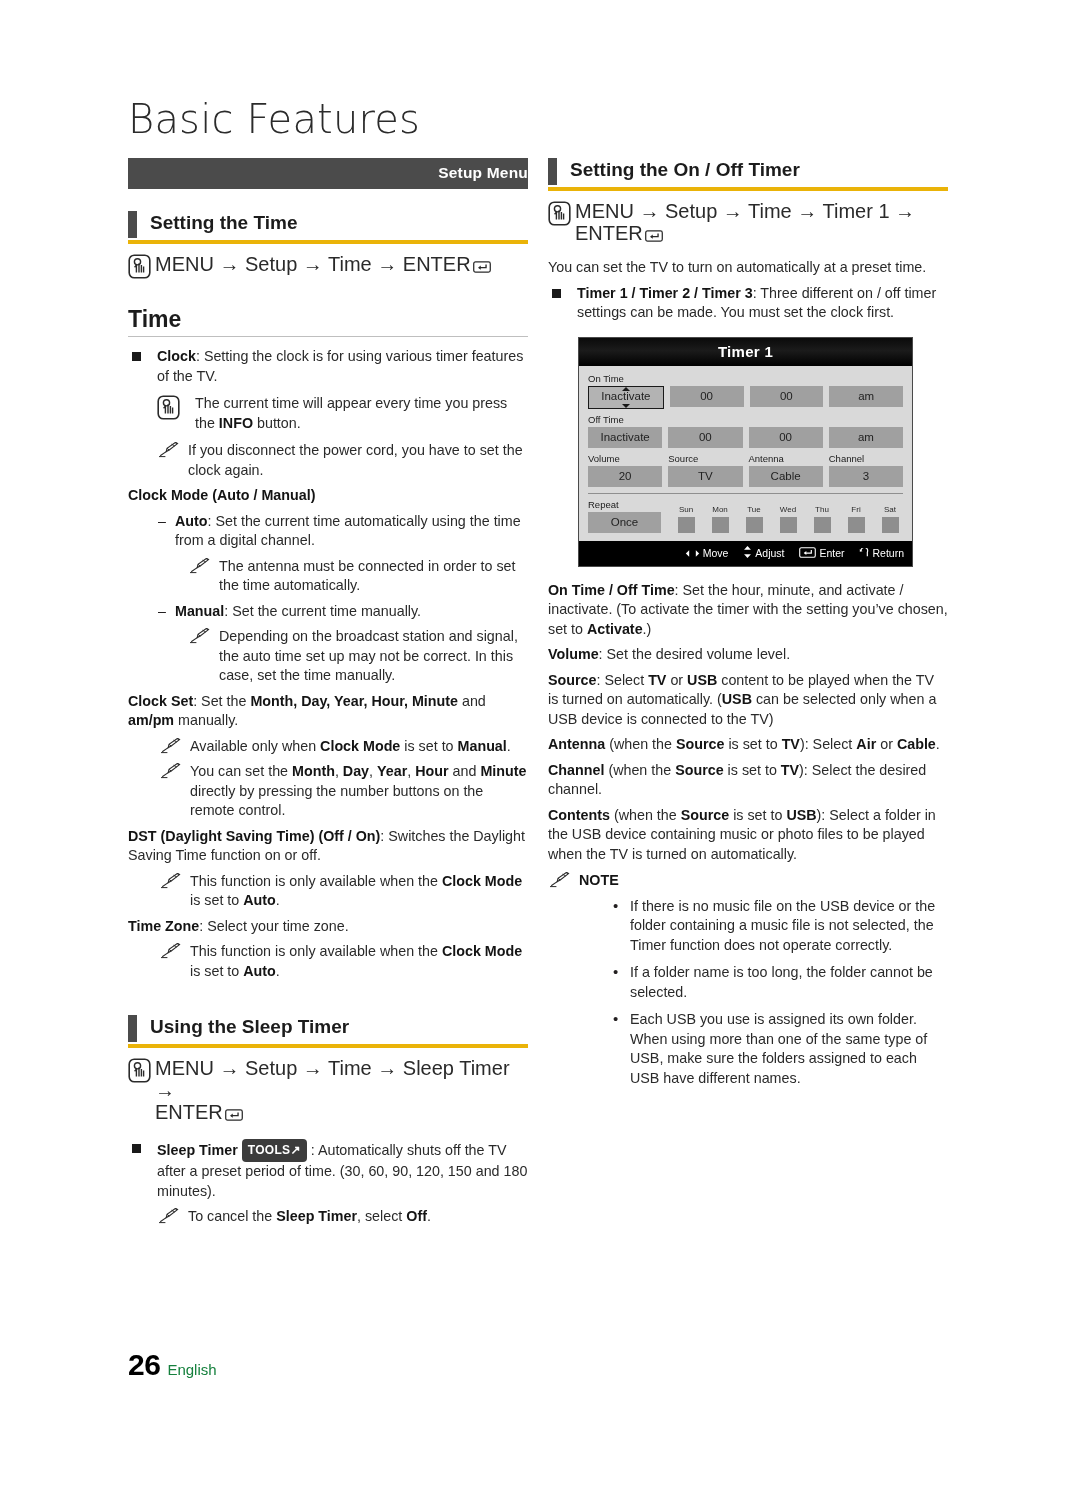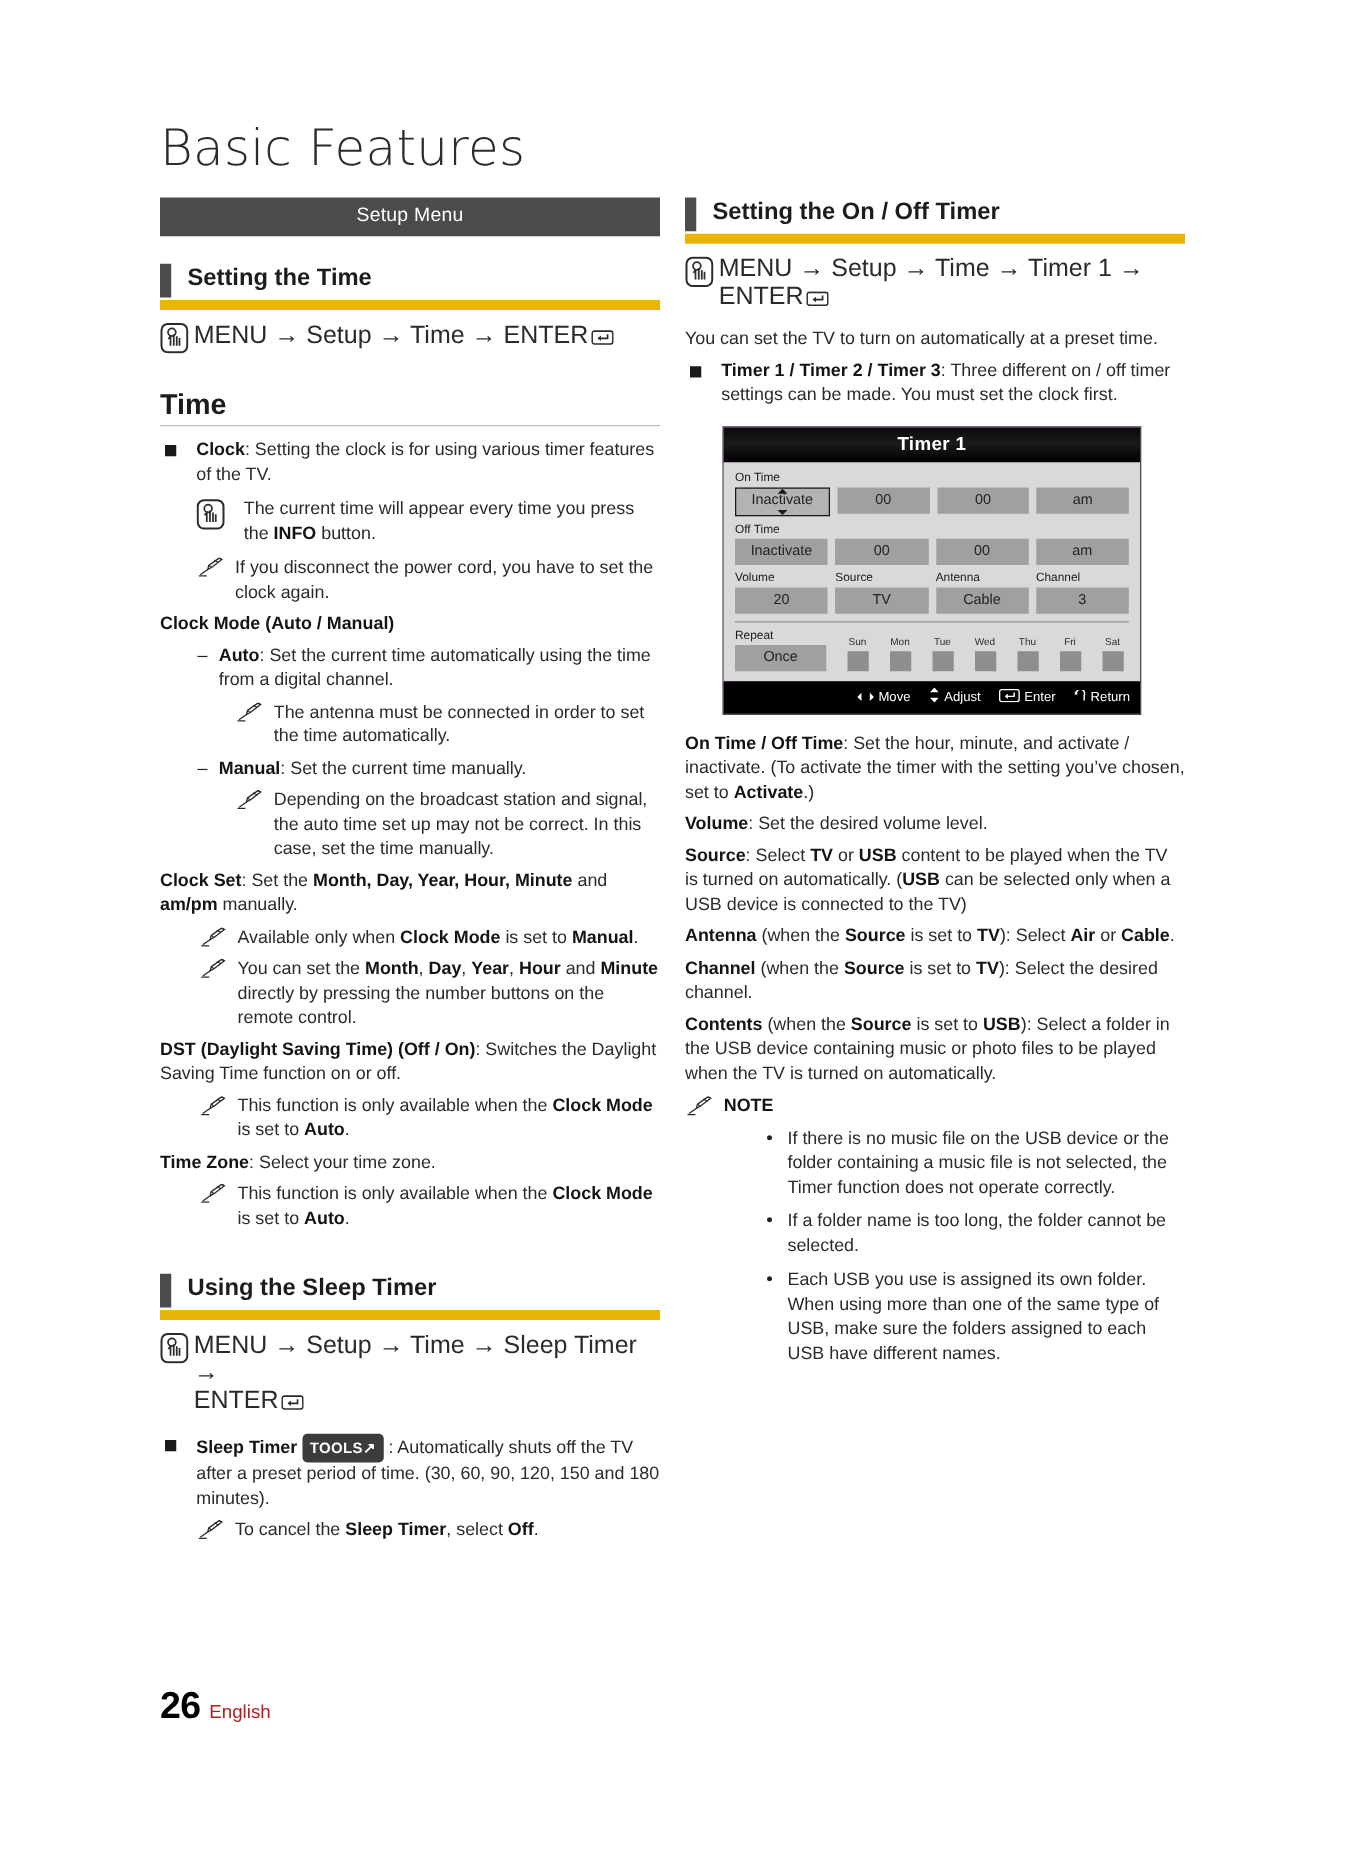--- a/index.html
+++ b/index.html
@@ -44,32 +44,32 @@
     position: absolute;
     left: 548px;
     top: 158px;
     width: 400px;
   }
 
   
   .banner {
     background: #4b4b4b;
     color: #fff;
-    text-align: center;
-    font-weight: normal;
+    text-align: right;
+    font-weight: bold;
     font-size: 15.5px;
     padding: 6px 0 7px 0;
     letter-spacing: 0.2px;
     margin-bottom: 22px;
   }
 
   
   .sec-head {
     position: relative;
-    border-bottom: 8px solid #eab308;
+    border-bottom: 4px solid #eab308;
     padding: 0 0 5px 22px;
     margin-bottom: 3px;
     min-height: 24px;
   }
   .sec-head::before {
     content: "";
     position: absolute;
     left: 0;
     top: 0px;
     width: 9px;
@@ -345,21 +345,21 @@
     bottom: 112px;
   }
   .footer .num {
     font-size: 30px;
     font-weight: bold;
     color: #000;
     letter-spacing: -0.5px;
   }
   .footer .lang {
     font-size: 15px;
-    color: #b91c1c;
+    color: #15803d;
     margin-left: 7px;
   }
 </style>
 </head>
 <body>
 
 <div class="page">
 
   <div class="doc-title">Basic Features</div>
 

